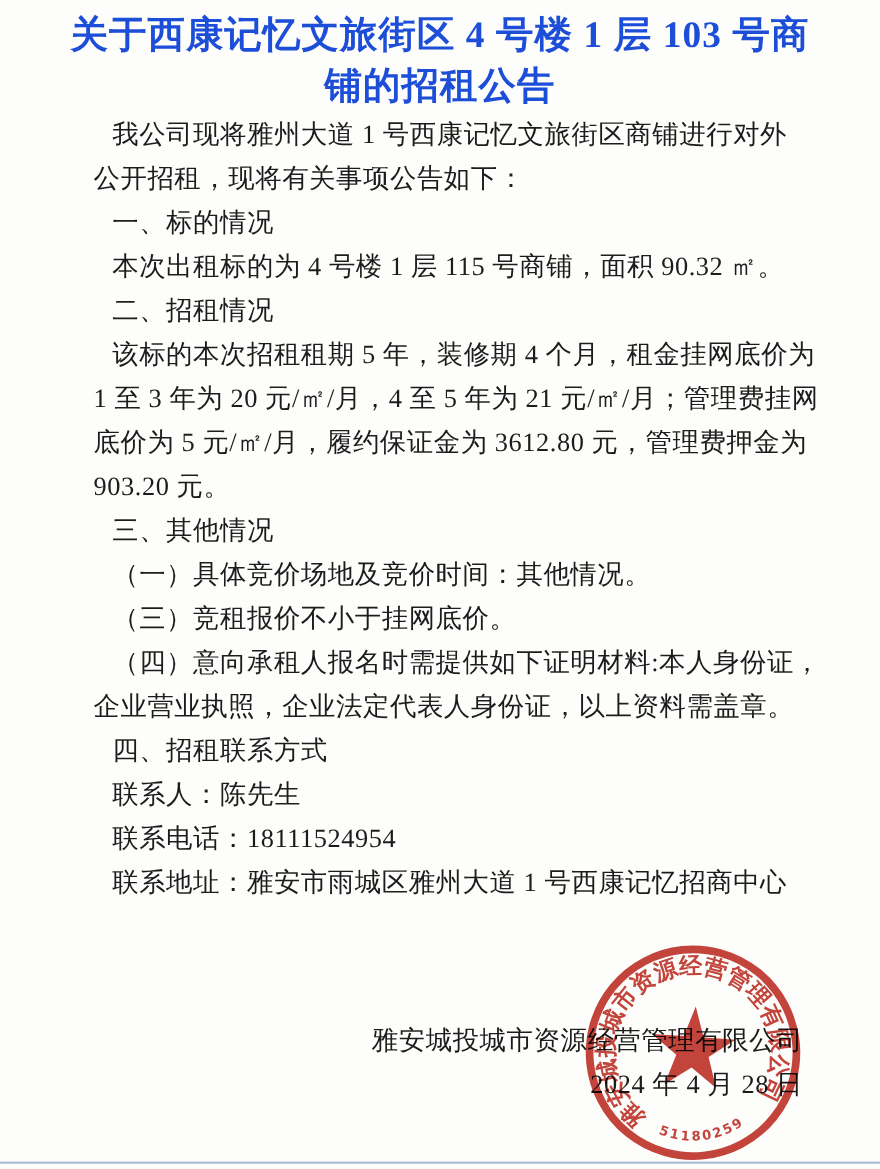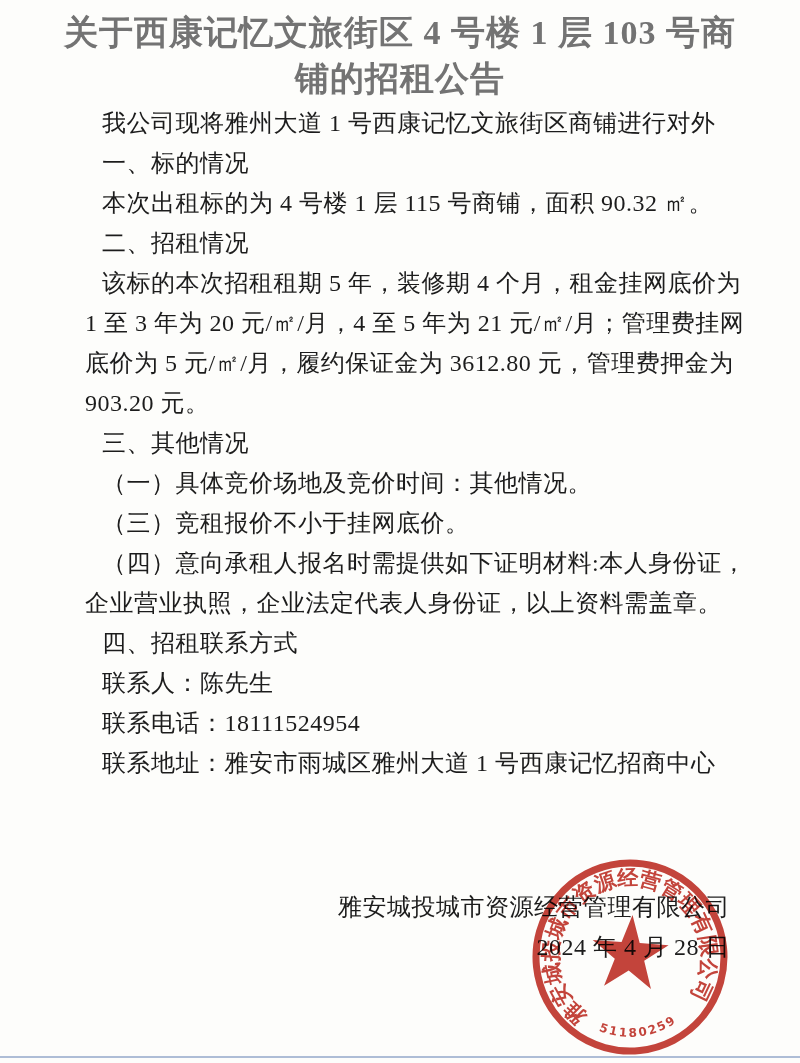--- a/index.html
+++ b/index.html
@@ -14,21 +14,21 @@
     font-family: "Liberation Serif", "DejaVu Serif", serif;
     color: #1c1c1c;
   }
   .doc { padding-top: 10px; }
   .title {
     text-align: center;
     font-size: 34px;
     font-weight: bold;
     line-height: 46px;
     letter-spacing: 1px;
-    color: #737373;
+    color: #1d4ed8;
   }
   .body-lines { margin-top: 1px; }
   .line {
     height: 40px;
     line-height: 40px;
     font-size: 24px;
     letter-spacing: 0.5px;
     padding-left: 85px;
     padding-right: 70px;
     white-space: nowrap;
@@ -73,20 +73,21 @@
 <div class="page">
   <div class="doc">
 
     <div class="title">
       <div>关于西康记忆文旅街区 4 号楼 1 层 103 号商</div>
       <div>铺的招租公告</div>
     </div>
 
     <div class="body-lines">
       <div class="line indent">我公司现将雅州大道 1 号西康记忆文旅街区商铺进行对外</div>
+      <div class="line">公开招租，现将有关事项公告如下：</div>
       <div class="line indent">一、标的情况</div>
       <div class="line indent">本次出租标的为 4 号楼 1 层 115 号商铺，面积 90.32 ㎡。</div>
       <div class="line indent">二、招租情况</div>
       <div class="line indent">该标的本次招租租期 5 年，装修期 4 个月，租金挂网底价为</div>
       <div class="line">1 至 3 年为 20 元/㎡/月，4 至 5 年为 21 元/㎡/月；管理费挂网</div>
       <div class="line">底价为 5 元/㎡/月，履约保证金为 3612.80 元，管理费押金为</div>
       <div class="line">903.20 元。</div>
       <div class="line indent">三、其他情况</div>
       <div class="line indent">（一）具体竞价场地及竞价时间：其他情况。</div>
       <div class="line indent">（三）竞租报价不小于挂网底价。</div>

